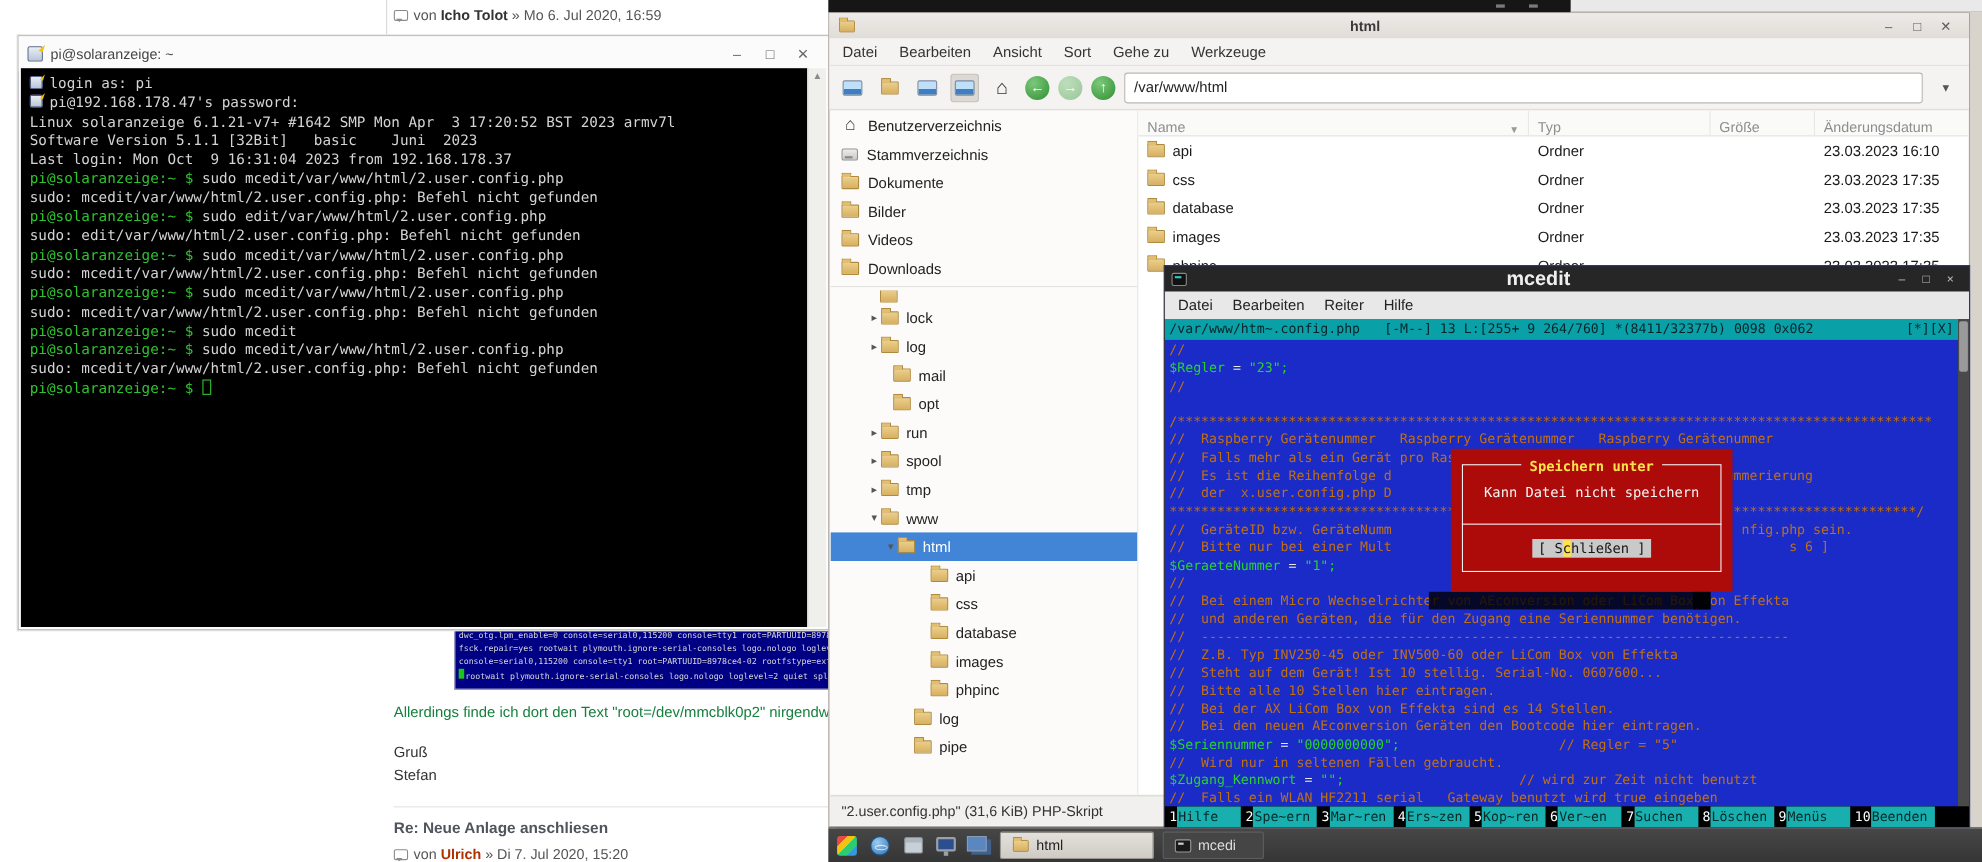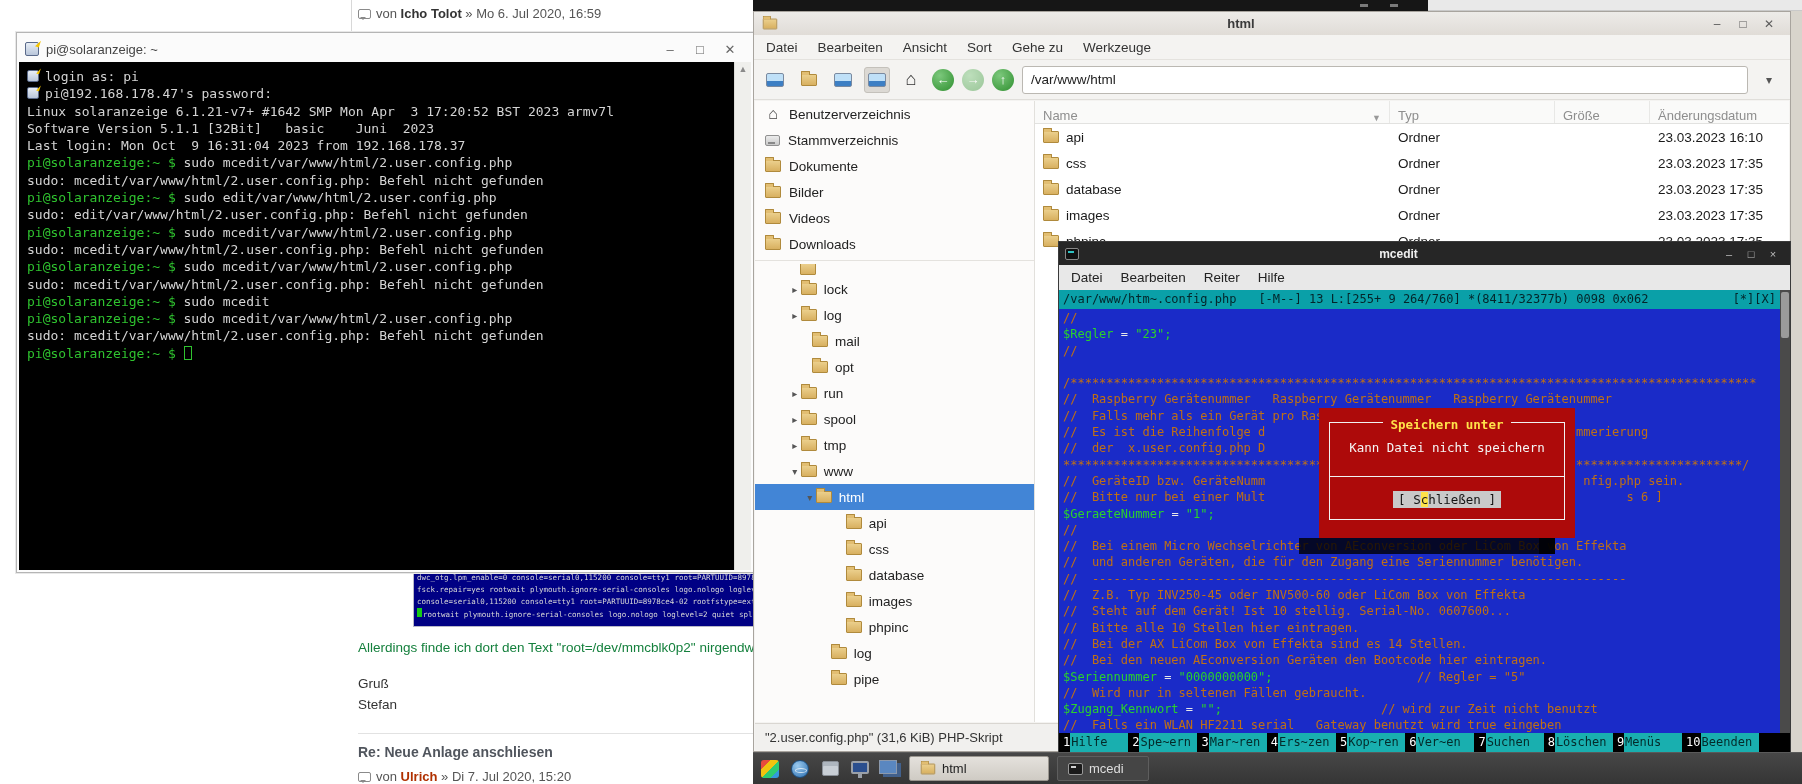--- a/index.html
+++ b/index.html
@@ -81,21 +81,21 @@
   #fm .hc.c1 { width:355px; } #fm .hc.c2 { width:165px; } #fm .hc.c3 { width:95px; } #fm .hc.c4 { flex:1; border-right:none; }
   #fm .hc .sort { margin-left:auto; color:#999; font-size:9px; }
   .frow { height:26px; display:flex; align-items:center; font-size:13.5px; color:#1a1a1a; }
   .frow .fc { padding:0 8px; display:flex; align-items:center; gap:7px; }
   .frow .fc.c1 { width:355px; } .frow .fc.c2 { width:165px; } .frow .fc.c3 { width:95px; } .frow .fc.c4 { flex:1; }
   #fm .status { position:absolute; left:1px; right:1px; bottom:1px; height:27px; background:#F1F0EE; border-top:1px solid #D9D6D1; font-size:13px; color:#333; display:flex; align-items:center; padding:0 10px; }
 
   
   #mc { left:1058px; top:241px; width:733px; height:512px; border:1px solid #3a3a3a; background:#1A2BC8; }
   #mc .tbar { height:23px; background:#262626; display:flex; align-items:center; padding:0 6px; }
-  #mc .tbar .ttl { flex:1; text-align:center; font-weight:bold; font-size:12px; color:#EFEFEF; }
+  #mc .tbar .ttl { flex:1; text-align:center; font-weight:bold; font-size:18px; color:#EFEFEF; }
   #mc .tbar .wc { color:#BDBDBD; font-size:11px; width:22px; text-align:center; }
   .mcico { width:14px; height:12px; background:#111; border:1px solid #888; border-radius:2px; position:relative; }
   .mcico::after { content:""; position:absolute; left:2px; top:2px; width:6px; height:2px; background:#2FC3C3; }
   #mc .menubar { height:25px; background:#E8E8E8; display:flex; align-items:center; gap:18px; padding:0 12px; font-size:13.5px; color:#222; }
   #mc .edit { position:absolute; top:48px; left:0; right:10px; bottom:0; overflow:hidden; }
   #mc .sline { height:19px; background:#0AA0A8; color:#04252a; font-family:"DejaVu Sans Mono",monospace; font-size:12px; line-height:19px; display:flex; padding:0 4px; white-space:pre; }
   #mc .sline .mid { margin-left:22px; flex:1; }
   #mc .code { padding:1px 0 0 4px; }
   .mline { font-family:"DejaVu Sans Mono",monospace; font-size:12px; line-height:16.3px; white-space:pre; height:16.3px; }
   .mline .mv { color:#2BD22B; }

